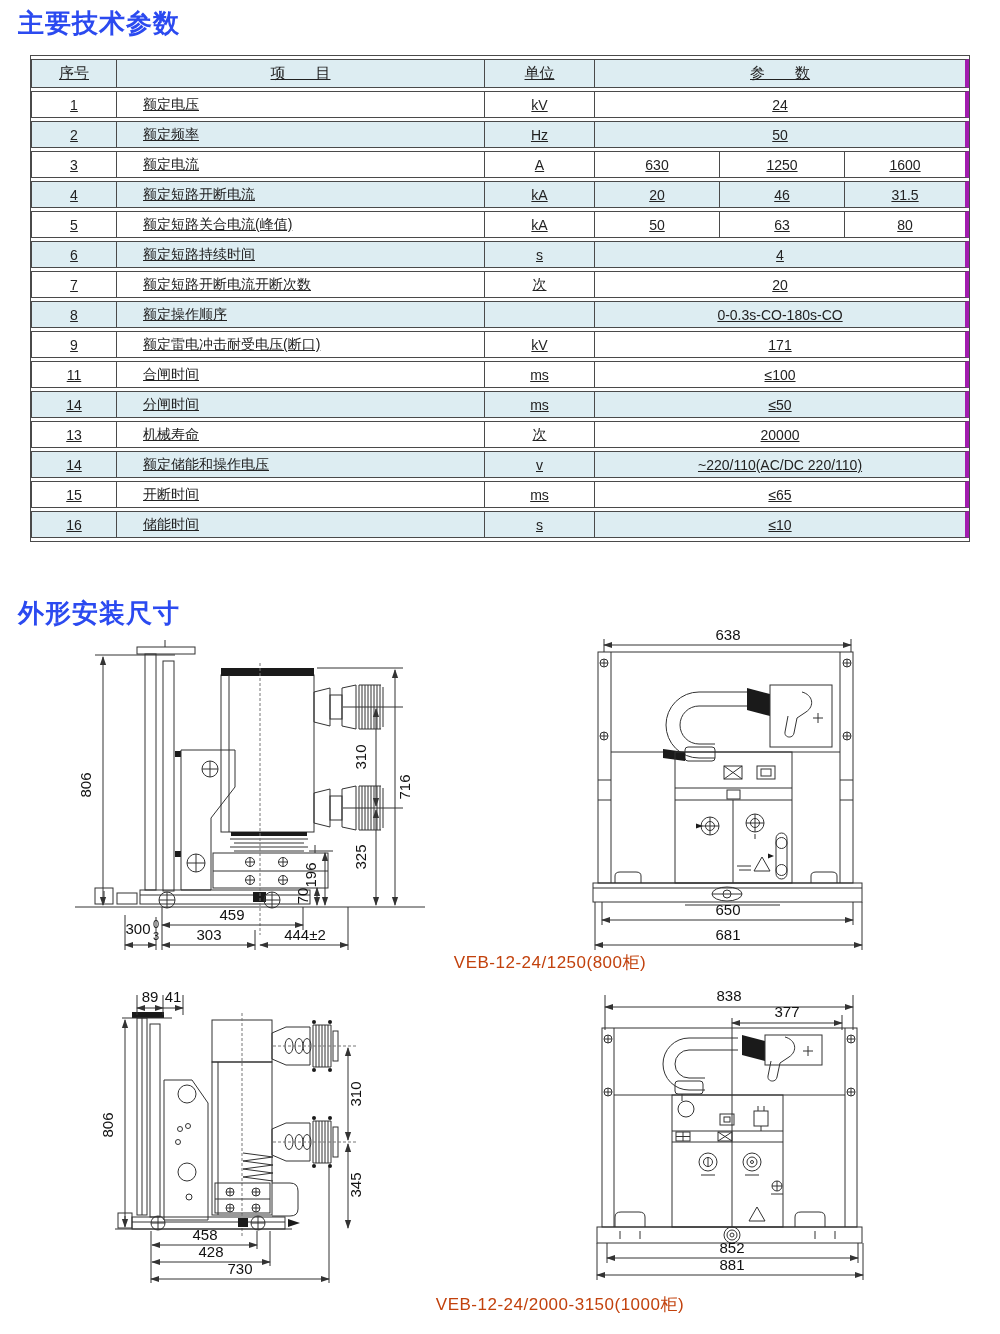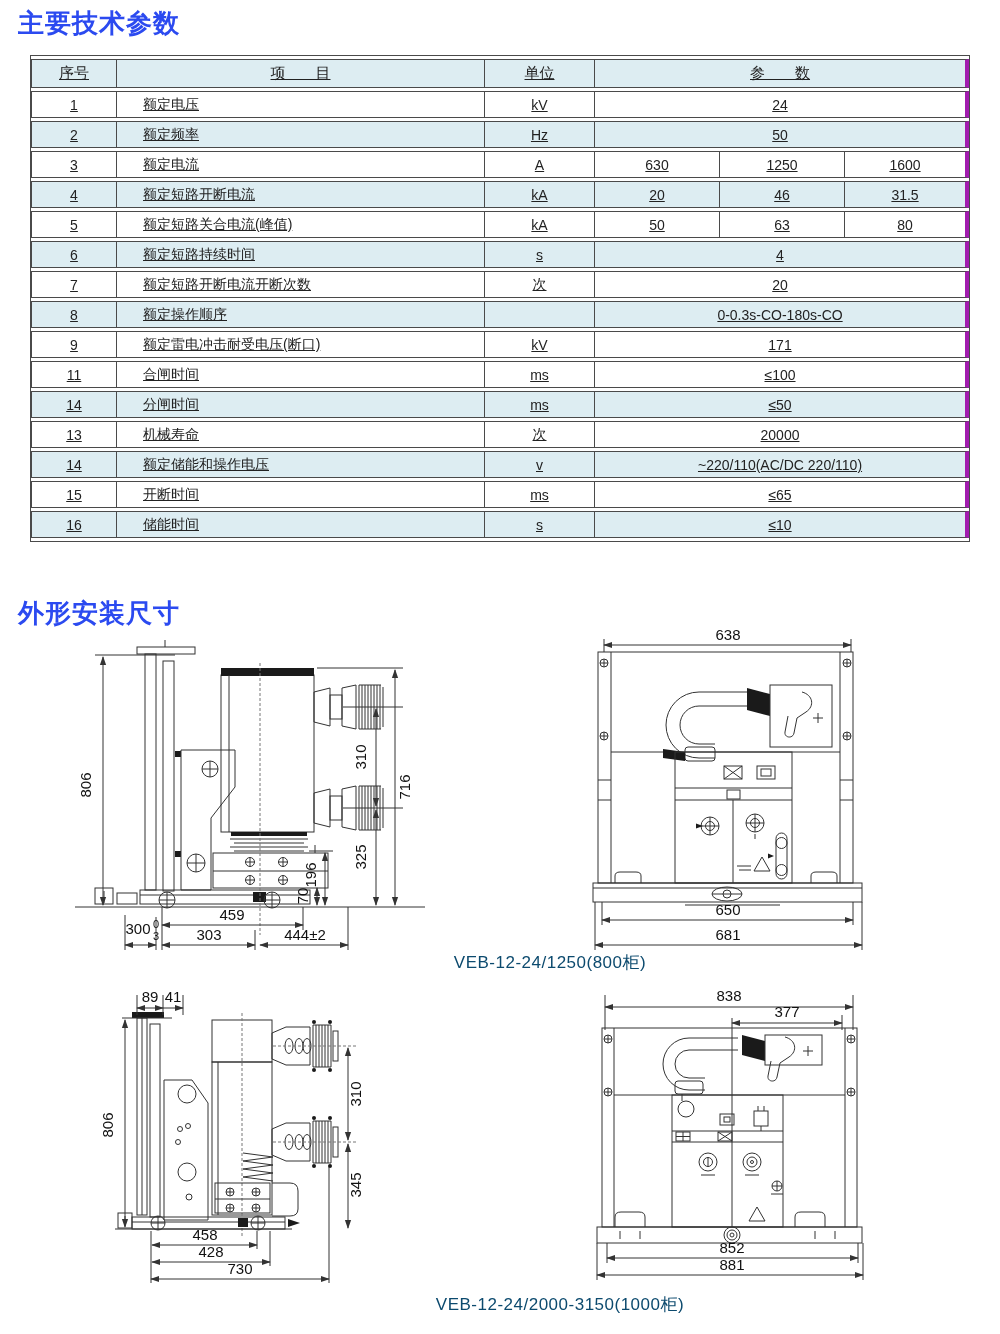--- a/index.html
+++ b/index.html
@@ -9,21 +9,21 @@
   #title1{top:6px;}
   #title2{top:596px;}
   .tblwrap{position:absolute;left:30px;top:55px;width:938px;border:1px solid #4a4a4a;background:#fff;text-decoration:underline;}
   table.spec{width:100%;border-collapse:separate;border-spacing:0 3px;table-layout:fixed;font-size:14px;color:#222;}
   table.spec th{height:27px;font-weight:normal;font-size:15px;}
   table.spec td{height:25px;}
   table.spec td,table.spec th{border-top:1px solid #4a4a4a;border-bottom:1px solid #4a4a4a;border-left:1px solid #4a4a4a;text-align:center;padding:0;overflow:hidden;white-space:nowrap;background:#fff;}
   table.spec td:last-child,table.spec th:last-child{border-right:4px solid #a21caf;}
   table.spec td.item{text-align:left;padding-left:26px;}
   table.spec tr.tint td,table.spec tr.tint th{background:#ddedf2;}
-  .caption{position:absolute;font-size:17px;color:#0c4a6e;text-align:center;letter-spacing:0.5px;}
+  .caption{position:absolute;font-size:17px;color:#c2410c;text-align:center;letter-spacing:0.5px;}
   #cap1{left:300px;top:951px;width:500px;}
   #cap2{left:300px;top:1293px;width:520px;}
   .dw{position:absolute;}
   svg text{font-family:"Liberation Sans","DejaVu Sans",sans-serif;font-size:15px;fill:#111;}
   .st line,.st path,.st rect,.st circle,.st ellipse,.st polyline{stroke:#333;fill:none;stroke-width:1;}
   .fl{fill:#1a1a1a !important;stroke:none !important;}
   .cl{stroke-dasharray:3 2 !important;stroke:#777 !important;}
   .dim line{stroke:#333;stroke-width:1;fill:none;}
   .tol{font-size:11px;}
 </style>

